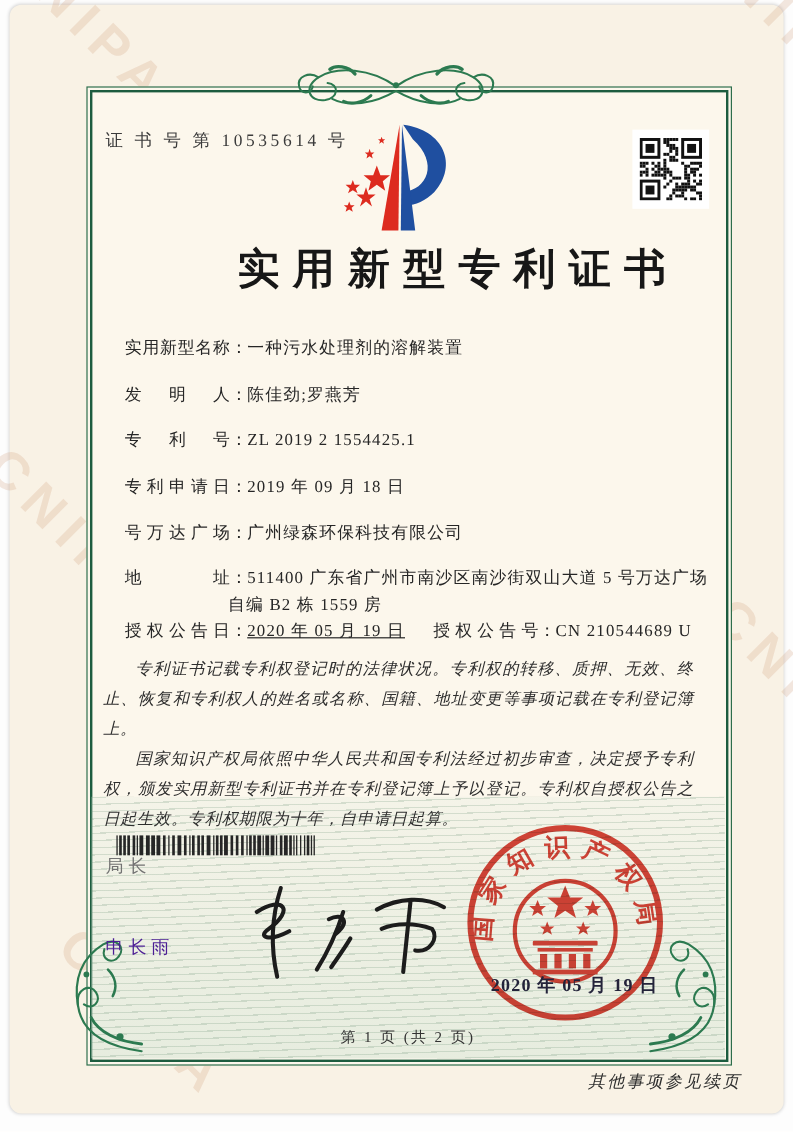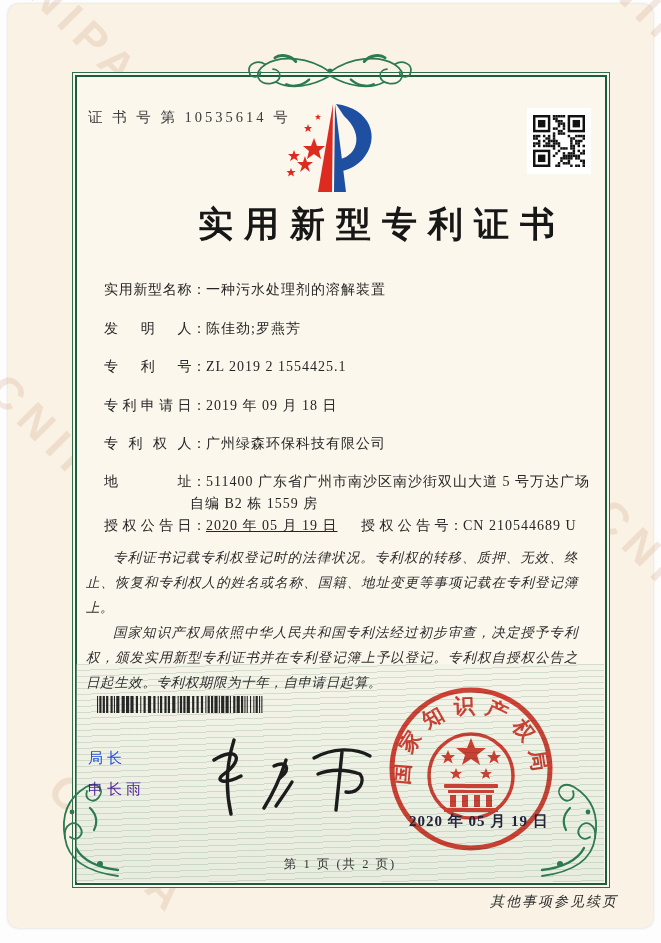--- a/index.html
+++ b/index.html
@@ -28,21 +28,21 @@
   .row .lab{display:inline-block;width:88px;text-align:justify;text-align-last:justify;
             -moz-text-align-last:justify;color:#262626;}
   .row .colon{display:inline-block;width:14px;}
   .row .val{letter-spacing:1px;}
   .addr2{position:absolute;left:190px;width:400px;font-size:14px;color:#262626;letter-spacing:1px;}
   .row .pair2{position:absolute;left:257px;top:0;}
   .paras{position:absolute;left:86px;top:545px;width:492px;font-size:13.5px;line-height:25px;
          color:#2e2e2e;text-align:justify;font-style:italic;letter-spacing:.6px;}
   .paras p{margin:0;text-indent:2em;}
   .barcode{position:absolute;left:95px;top:696px;width:172px;height:17px;}
-  .signer-title{position:absolute;left:88px;top:749px;font-size:15px;letter-spacing:4px;color:#1d4ed8;font-family:Liberation Serif, serif;}
+  .signer-title{position:absolute;left:88px;top:713px;font-size:15px;letter-spacing:4px;color:#737373;font-family:Liberation Serif, serif;}
   .signer-name{position:absolute;left:88px;top:780px;font-size:15px;letter-spacing:4px;color:#4c1d95;}
   .signature{position:absolute;left:194px;top:730px;width:196px;height:92px;}
   .seal{position:absolute;left:386px;top:684px;width:170px;height:170px;mix-blend-mode:multiply;opacity:.93;}
   .seal-date{position:absolute;left:409px;top:812px;width:160px;font-size:15px;color:#23233a;
              letter-spacing:1px;font-weight:bold;}
   .page-indicator{position:absolute;left:72px;top:856px;width:536px;text-align:center;
                   font-size:12.5px;color:#333;letter-spacing:2px;}
   .continuation{position:absolute;left:0;top:893px;width:618px;text-align:right;font-size:14px;
                 color:#2e2e2e;font-style:italic;letter-spacing:2px;}
   .flourish-top{position:absolute;left:235px;top:50px;width:190px;height:44px;}
@@ -265,21 +265,21 @@
   <div class="row" style="top:320px;">
     <span class="lab">发明人</span><span class="colon">：</span><span class="val">陈佳劲;罗燕芳</span>
   </div>
   <div class="row" style="top:358px;">
     <span class="lab">专利号</span><span class="colon">：</span><span class="val">ZL 2019 2 1554425.1</span>
   </div>
   <div class="row" style="top:397px;">
     <span class="lab">专利申请日</span><span class="colon">：</span><span class="val">2019 年 09 月 18 日</span>
   </div>
   <div class="row" style="top:435px;">
-    <span class="lab">专利权人</span><span class="colon">：</span><span class="val">广州绿森环保科技有限公司</span>
+    <span class="lab">号万达广场</span><span class="colon">：</span><span class="val">广州绿森环保科技有限公司</span>
   </div>
   <div class="row" style="top:473px;">
     <span class="lab">地址</span><span class="colon">：</span><span class="val">511400 广东省广州市南沙区南沙街双山大道 5 号万达广场</span>
   </div>
   <div class="addr2" style="top:495px;">自编 B2 栋 1559 房</div>
   <div class="row" style="top:517px;text-decoration:underline;">
     <span class="lab">授权公告日</span><span class="colon">：</span><span class="val">2020 年 05 月 19 日</span>
     <span class="pair2">
       <span class="lab">授权公告号</span><span class="colon">：</span><span class="val">CN 210544689 U</span>
     </span>

